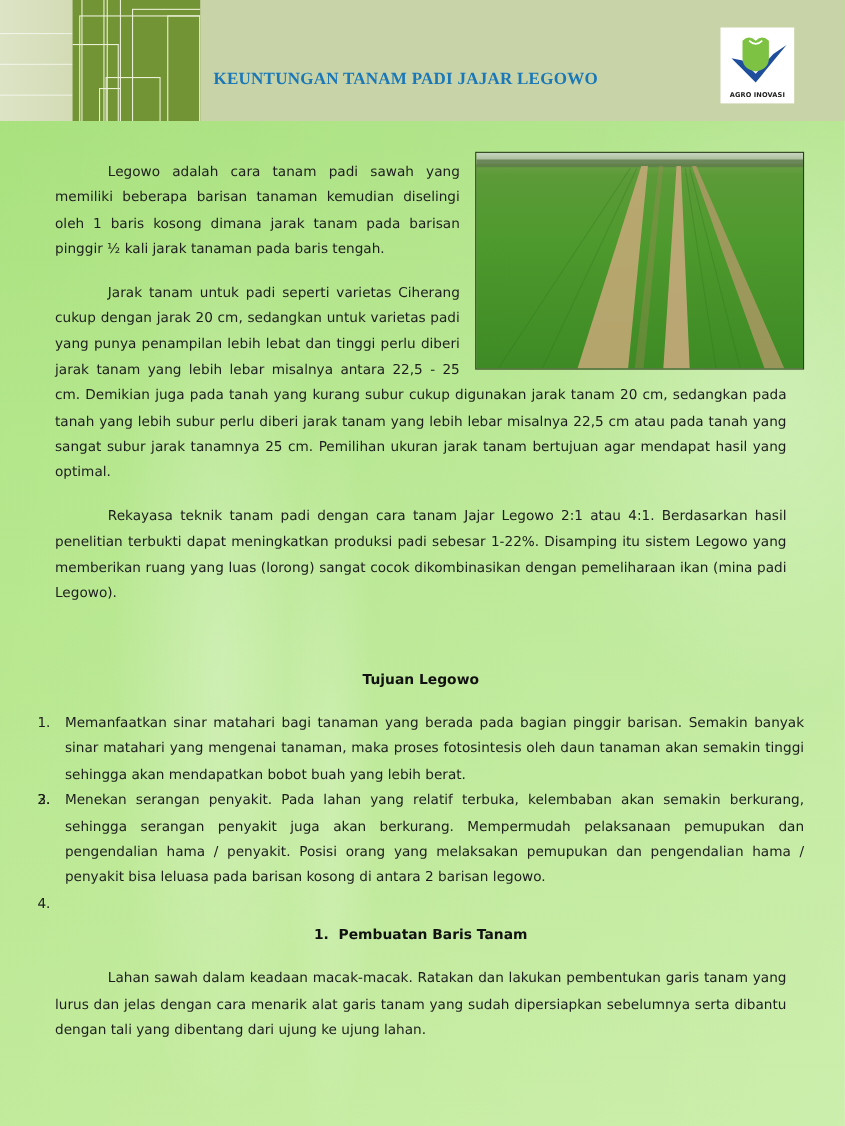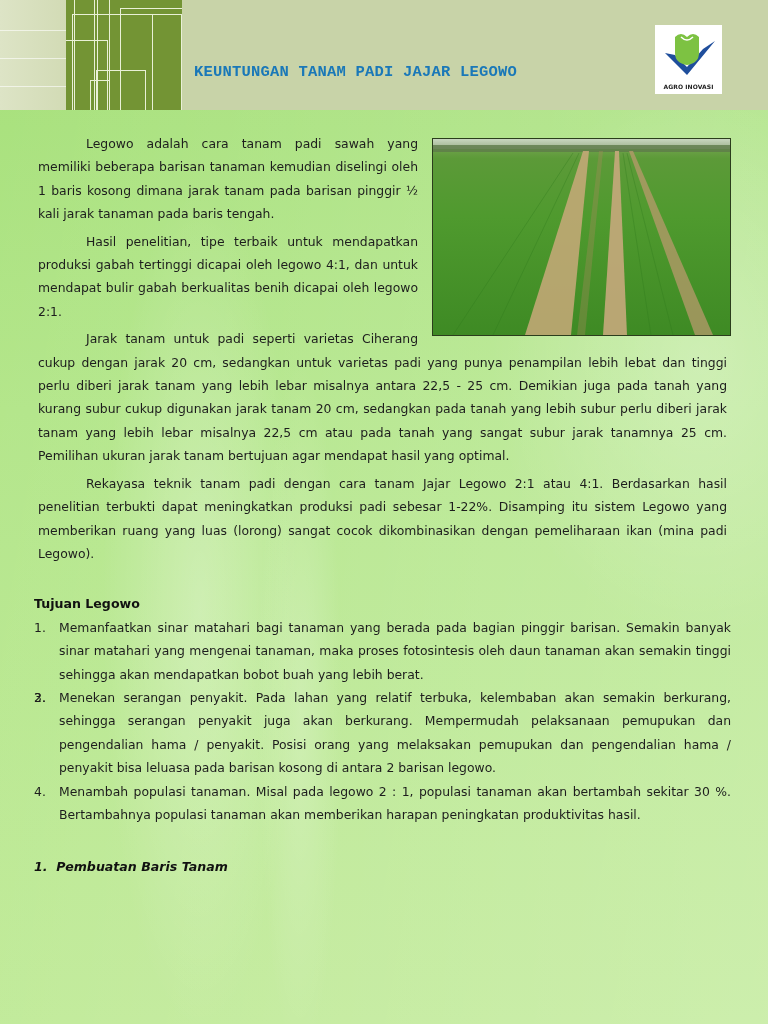--- a/index.html
+++ b/index.html
@@ -25,21 +25,21 @@
     background: linear-gradient(90deg, #dde4c6, #d2dbb5);
   }
   .header-left .brick { position:absolute; height:1px; background:rgba(255,255,255,0.6); }
   .pattern-block {
     position: absolute; left: 66px; top: 0; width: 116px; height: 110px;
     background: #739434; overflow: hidden;
   }
   .pattern-block .ln { position: absolute; border: 1.5px solid #e9f0d6; box-sizing: border-box; }
   .title {
     position: absolute; left: 194px; top: 63px;
-    font-family: Liberation Mono, monospace; font-weight: bold; font-size: 15.5px;
+    font-family: Liberation Serif, serif; font-weight: bold; font-size: 15.5px;
     color: #1a78b8; letter-spacing: 0.2px;
   }
   .logo {
     position: absolute; left: 655px; top: 25px; width: 67px; height: 69px;
     background: #ffffff;
   }
   .logo svg { position: absolute; left: 4px; top: 2px; }
   .logo-text {
     position: absolute; left: 0; right: 0; bottom: 4px; text-align: center;
     font-size: 6px; font-weight: bold; color: #222; letter-spacing: 0.1px;
@@ -48,24 +48,24 @@
     position: absolute; left: 34px; top: 128px; width: 697px;
     font-family: "DejaVu Sans", sans-serif; font-size: 12.4px; line-height: 23.4px; color: #1d1d1d;
   }
   .photo {
     float: right; width: 297px; height: 196px; margin: 10px 0 6px 14px;
     border: 1px solid #2b3d1c; position: relative; overflow: hidden;
     background: linear-gradient(180deg, #7fa85a 0%, #5c9a38 10%, #4f9a2e 40%, #3e8a24 100%);
   }
   .photo .sky { position:absolute; left:0; right:0; top:0; height:10px; background: linear-gradient(180deg,#c8d6c0,#9bb08a); }
   .photo .treeline { position:absolute; left:0; right:0; top:6px; height:7px; background: #5e7a4a; opacity:0.8; }
-  p { margin: 4px; text-align: justify; }
+  p { margin: 16px; text-align: justify; }
   .indent { text-indent: 48px; }
   h3 {
-    margin: 0; font-size: 12.6px; font-weight: bold; line-height: 23.4px; color: #111;
+    margin: 16px; font-size: 12.6px; font-weight: bold; line-height: 23.4px; color: #111; text-align: center;
   }
   .gap { height: 23px; }
   ol { margin: 0; padding: 0; list-style: none; }
   ol li { position: relative; padding-left: 25px; text-align: justify; }
   ol li .num { position: absolute; left: 0; top: 0; }
   .subhead { margin-top: 6px; }
 </style>
 </head>
 <body>
 
@@ -110,28 +110,28 @@
       <g stroke="#2f7a1c" stroke-width="1" opacity="0.35">
         <line x1="20" y1="196" x2="140" y2="14"></line>
         <line x1="60" y1="196" x2="146" y2="14"></line>
         <line x1="218" y1="196" x2="190" y2="14"></line>
         <line x1="240" y1="196" x2="194" y2="14"></line>
       </g>
     </svg>
   </div>
 
   <p class="indent">Legowo adalah cara tanam padi sawah yang memiliki beberapa barisan tanaman kemudian diselingi oleh 1 baris kosong dimana jarak tanam pada barisan pinggir ½ kali jarak tanaman pada baris tengah.</p>
-  <p class="indent">Hasil penelitian, tipe terbaik untuk mendapatkan produksi gabah tertinggi dicapai oleh legowo 4:1, dan untuk mendapat bulir gabah berkualitas benih dicapai oleh legowo 2:1.</p>
   <p class="indent">Jarak tanam untuk padi seperti varietas Ciherang cukup dengan jarak 20 cm, sedangkan untuk varietas padi yang punya penampilan lebih lebat dan tinggi perlu diberi jarak tanam yang lebih lebar misalnya antara 22,5 - 25 cm. Demikian juga pada tanah yang kurang subur cukup digunakan jarak tanam 20 cm, sedangkan pada tanah yang lebih subur perlu diberi jarak tanam yang lebih lebar misalnya 22,5 cm atau pada tanah yang sangat subur jarak tanamnya 25 cm. Pemilihan ukuran jarak tanam bertujuan agar mendapat hasil yang optimal.</p>
   <p class="indent">Rekayasa teknik tanam padi dengan cara tanam Jajar Legowo 2:1 atau 4:1. Berdasarkan hasil penelitian terbukti dapat meningkatkan produksi padi sebesar 1-22%. Disamping itu sistem Legowo yang memberikan ruang yang luas (lorong) sangat cocok dikombinasikan dengan pemeliharaan ikan (mina padi Legowo).</p>
 
   <div class="gap"></div>
   <h3>Tujuan Legowo</h3>
   <ol>
     <li><span class="num">1.</span><span>Memanfaatkan sinar matahari bagi tanaman yang berada pada bagian pinggir barisan. Semakin banyak sinar matahari yang mengenai tanaman, maka proses fotosintesis oleh daun tanaman akan semakin tinggi sehingga akan mendapatkan bobot buah yang lebih berat.</span></li>
     <li><span class="num">2.</span></li>
     <li><span class="num">3.</span><span>Menekan serangan penyakit. Pada lahan yang relatif terbuka, kelembaban akan semakin berkurang, sehingga serangan penyakit juga akan berkurang. Mempermudah pelaksanaan pemupukan dan pengendalian hama / penyakit. Posisi orang yang melaksakan pemupukan dan pengendalian hama / penyakit bisa leluasa pada barisan kosong di antara 2 barisan legowo.</span></li>
-    <li><span class="num">4.</span><span>Menambah populasi tanaman. Misal pada legowo 2 : 1, populasi tanaman akan bertambah sekitar 30 %. Bertambahnya populasi tanaman akan memberikan harapan peningkatan produktivitas hasil.</span></li>
+    <li><span class="num">4.</span></li>
   </ol>
 
   <div class="gap"></div>
-  <h3 class="subhead" style="white-space:pre;font-style:italic;">1.  Pembuatan Baris Tanam</h3>
+  <h3 class="subhead" style="white-space:pre;">1.  Pembuatan Baris Tanam</h3>
+  <p class="indent">Lahan sawah dalam keadaan macak-macak. Ratakan dan lakukan pembentukan garis tanam yang lurus dan jelas dengan cara menarik alat garis tanam yang sudah dipersiapkan sebelumnya serta dibantu dengan tali yang dibentang dari ujung ke ujung lahan.</p>
 </div>
 
 </body></html>

